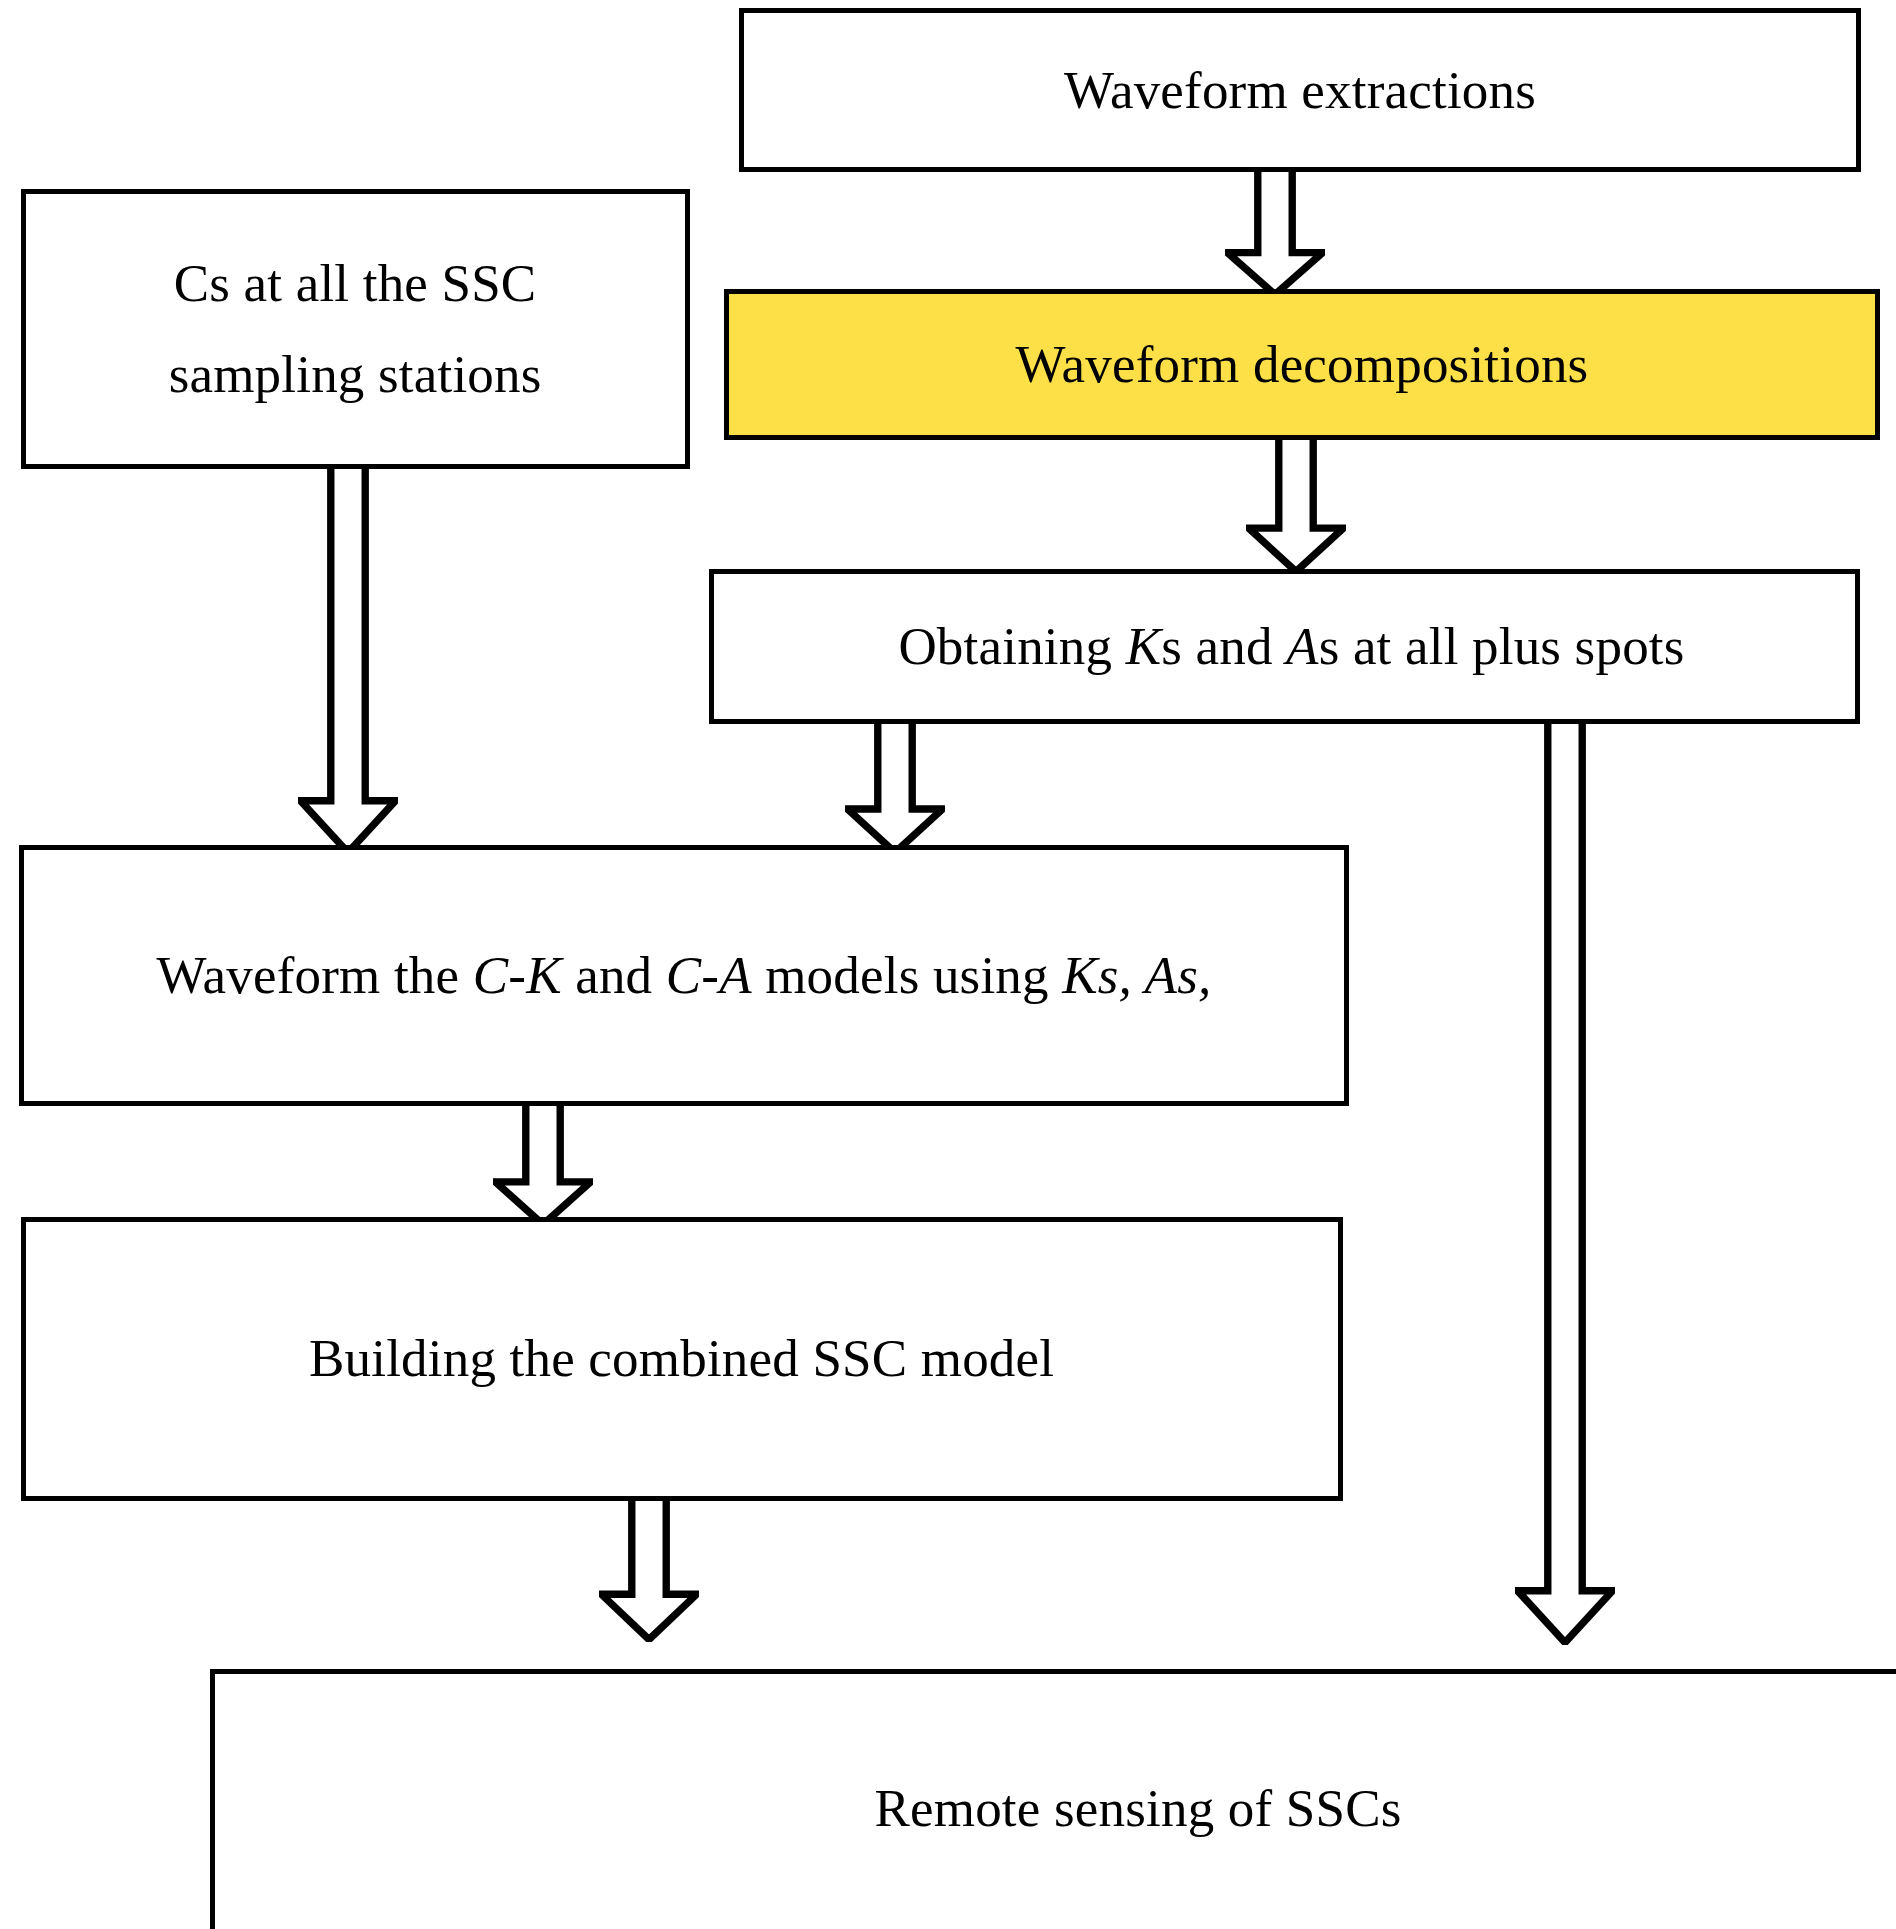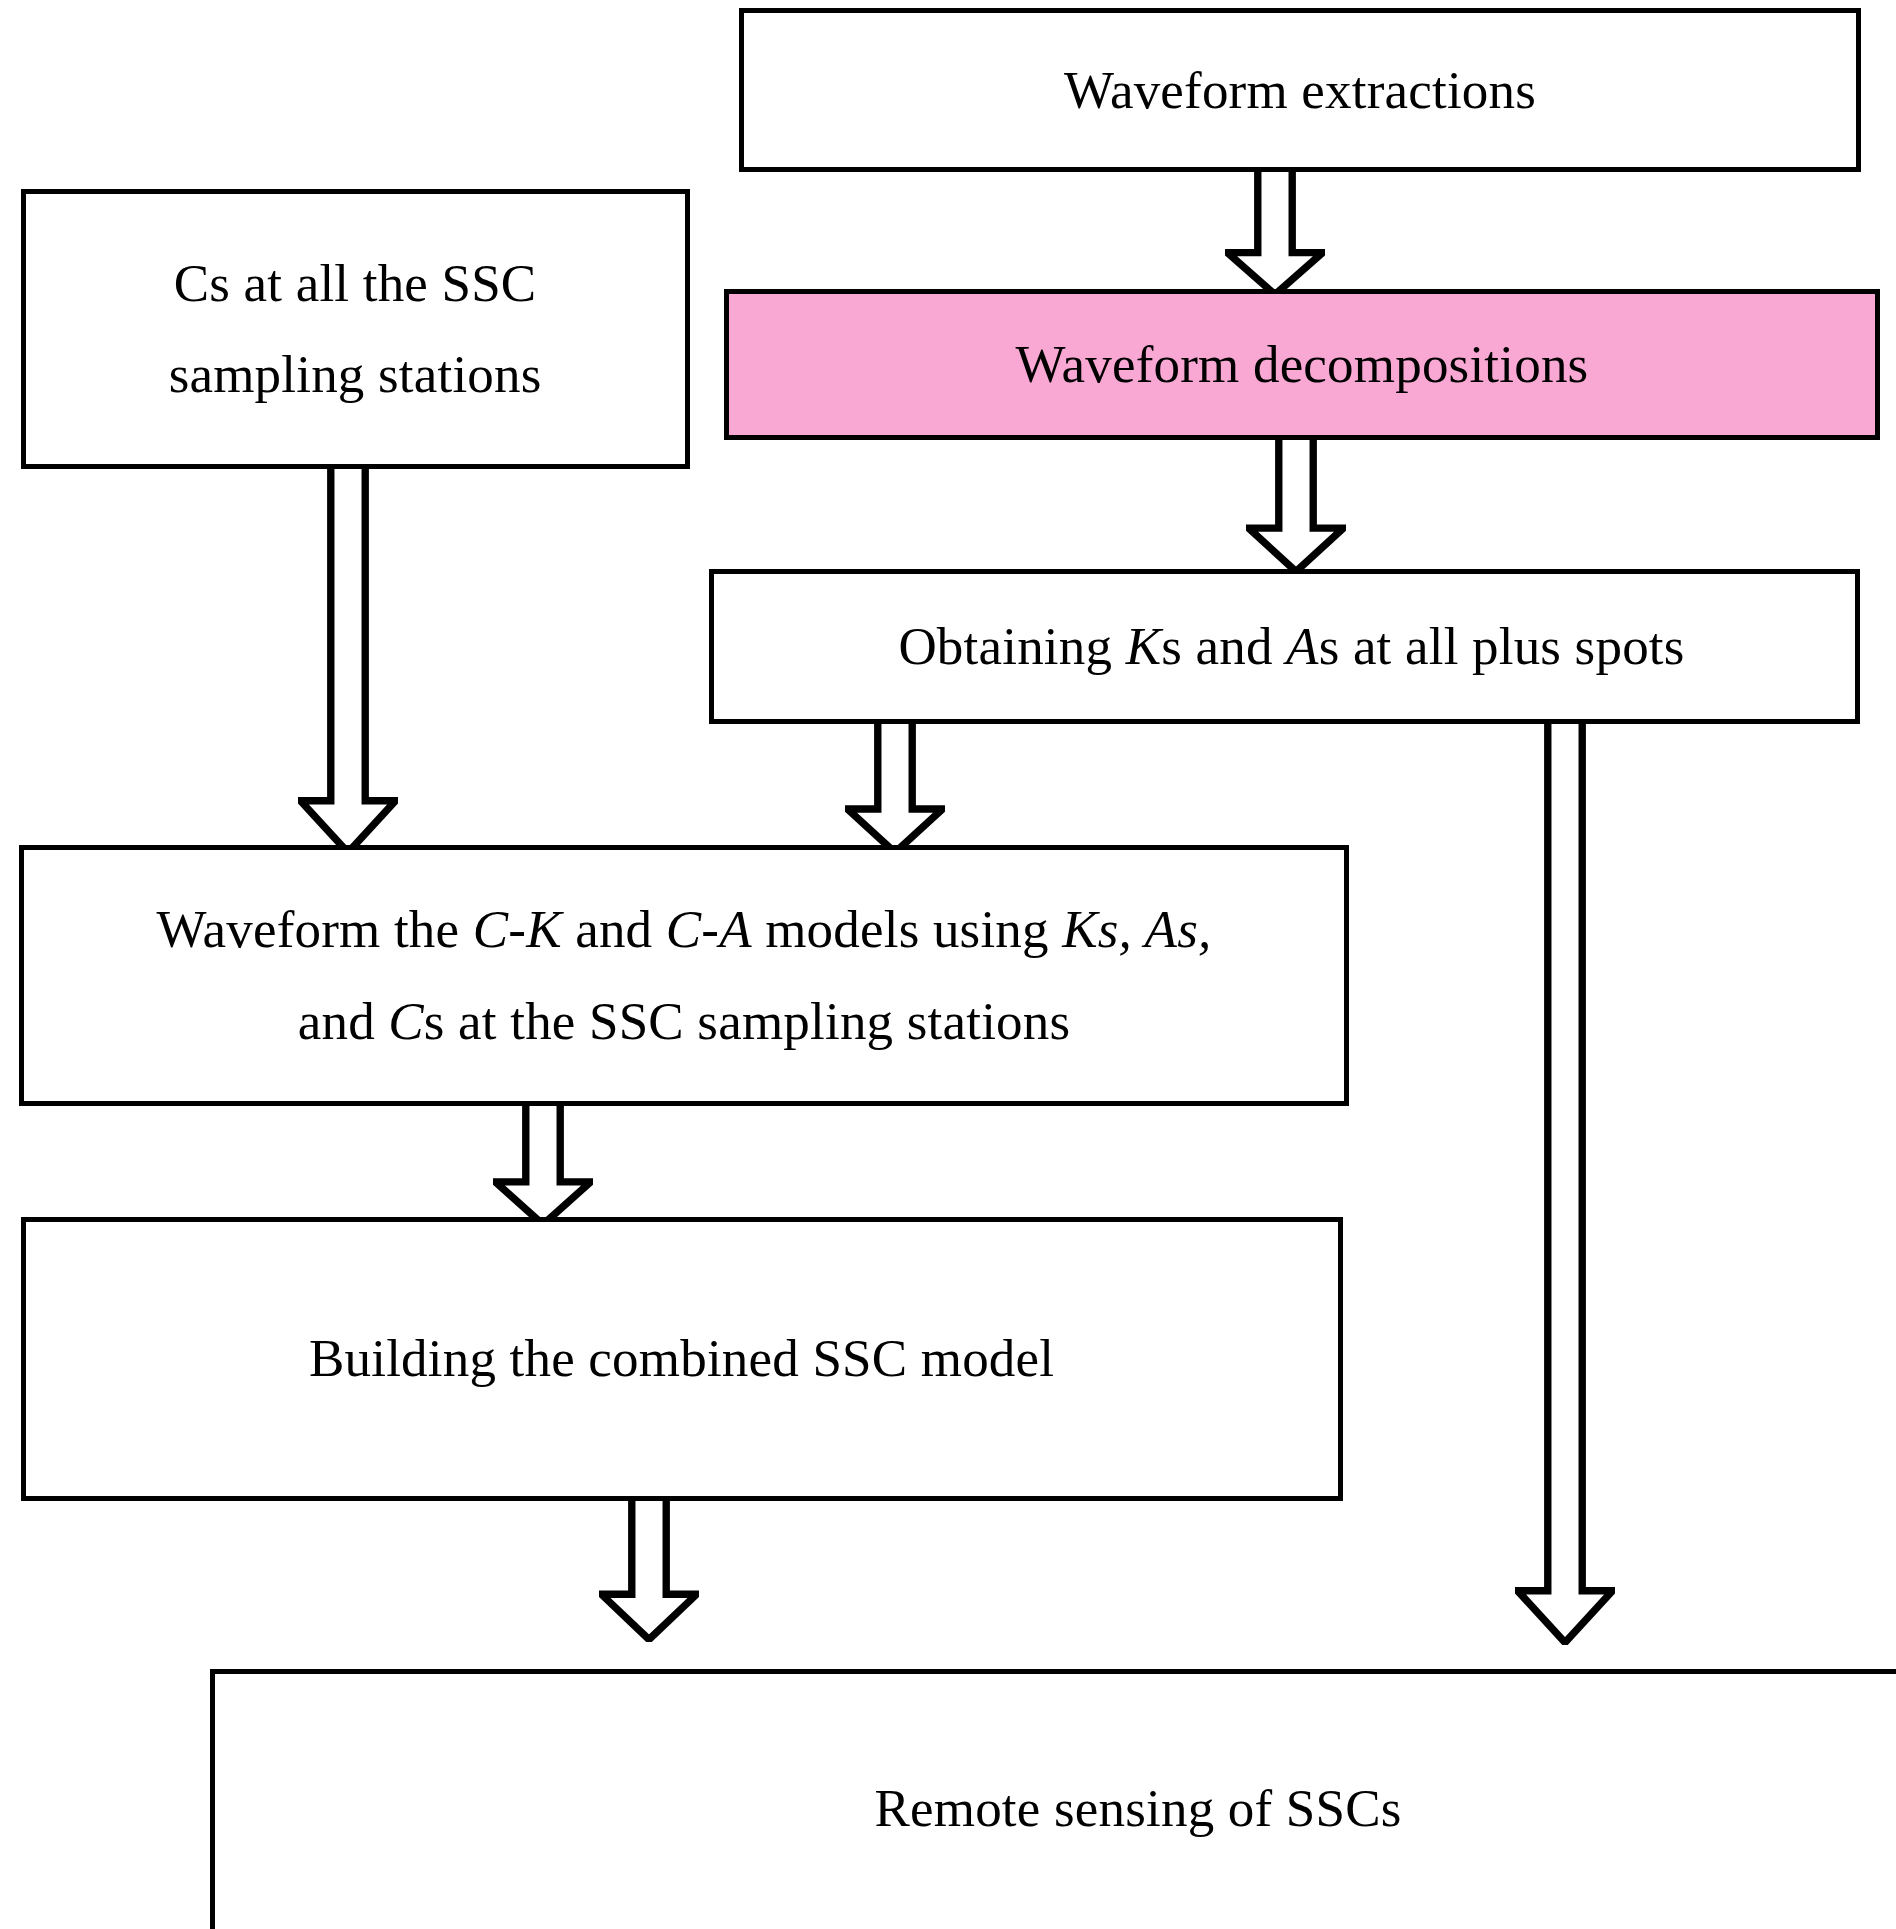--- a/index.html
+++ b/index.html
@@ -96,31 +96,30 @@
 
   <div class="node" id="node-waveform-extractions" style="border-color: rgb(0, 0, 0); background: rgb(255, 255, 255); color: rgb(0, 0, 0);">
     <span class="tline"><span>Waveform extractions</span></span>
   </div>
 
   <div class="node" id="node-cs-sampling-stations" style="border-color: rgb(0, 0, 0); background: rgb(255, 255, 255); color: rgb(0, 0, 0);">
     <span class="tline"><span>Cs at all the SSC</span></span>
     <span class="tline"><span>sampling stations</span></span>
   </div>
 
-  <div class="node" id="node-waveform-decompositions" style="border-color: rgb(0, 0, 0); background: #f9a8d4; color: rgb(0, 0, 0);">
+  <div class="node" id="node-waveform-decompositions" style="border-color: rgb(0, 0, 0); background: #fde047; color: rgb(0, 0, 0);">
     <span class="tline"><span>Waveform decompositions</span></span>
   </div>
 
   <div class="node" id="node-obtaining-ks-as" style="border-color: rgb(0, 0, 0); background: rgb(255, 255, 255); color: rgb(0, 0, 0); padding-left: 14px;">
     <span class="tline"><span>Obtaining </span><i>K</i><span>s and </span><i>A</i><span>s at all plus spots</span></span>
   </div>
 
   <div class="node" id="node-building-ck-ca" style="border-color: rgb(0, 0, 0); background: rgb(255, 255, 255); color: rgb(0, 0, 0);">
     <span class="tline"><span>Waveform the </span><i>C-K</i><span> and </span><i>C-A</i><span> models using </span><i>K</i><i>s, </i><i>A</i><i>s,</i></span>
-    <span class="tline"><span>and </span><i>C</i><span>s at the SSC sampling stations</span></span>
   </div>
 
   <div class="node" id="node-building-combined" style="border-color: rgb(0, 0, 0); background: rgb(255, 255, 255); color: rgb(0, 0, 0);">
     <span class="tline"><span>Building the combined SSC model</span></span>
   </div>
 
   <div class="node" id="node-remote-sensing" style="border-color: rgb(0, 0, 0); background: rgb(255, 255, 255); color: rgb(0, 0, 0);">
     <span class="tline"><span>Remote sensing of SSCs</span></span>
   </div>
 

